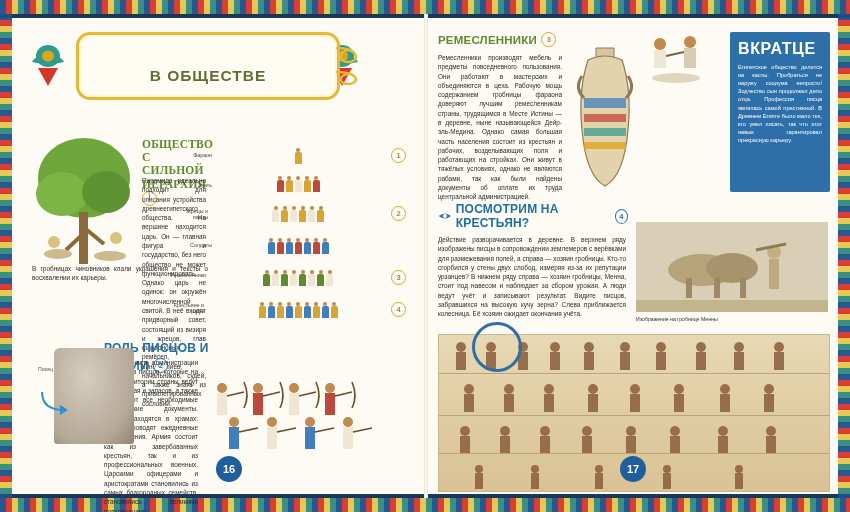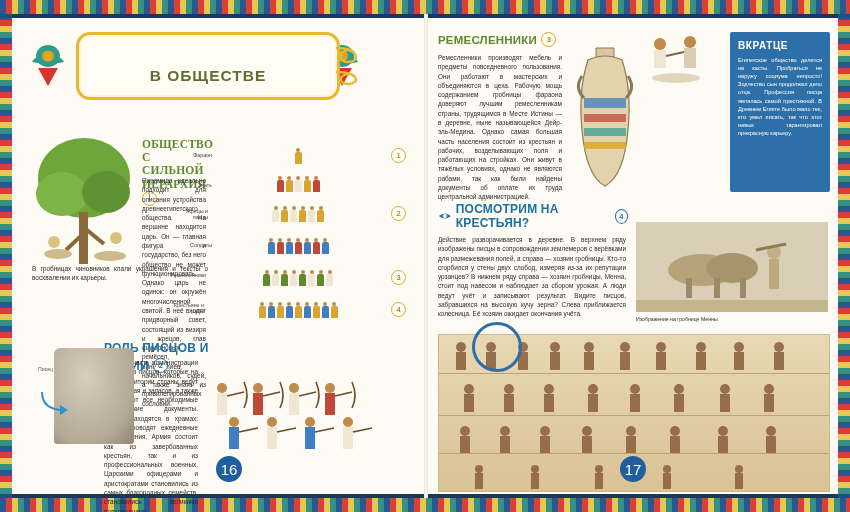--- a/index.html
+++ b/index.html
@@ -120,21 +120,21 @@
 
   
   .rp-col1{position:absolute;left:8px;top:14px;width:128px;}
   .rp-jar{position:absolute;left:140px;top:26px;width:70px;height:150px;}
   .rp-scene{position:absolute;left:216px;top:14px;width:70px;height:60px;}
   .vkratce{
     position:absolute;left:300px;top:16px;width:100px;height:160px;
     background:#2d6fa8;color:#fff;border-radius:2px;padding:8px;
     box-sizing:border-box;
   }
-  .vkratce h3{margin:0 0 5px 0;font-size:10px;letter-spacing:.6px;}
+  .vkratce h3{margin:0 0 5px 0;font-size:16px;letter-spacing:.6px;}
   .vkratce p{margin:0;font-size:5.6px;line-height:1.45;text-align:justify;}
   .rp-col2{position:absolute;left:8px;top:186px;width:190px;}
   .oxen{
     position:absolute;left:206px;top:206px;width:192px;height:90px;
     background:linear-gradient(#dcd6c3,#cfc6ae);
     border-radius:3px;
   }
   .oxen-cap{position:absolute;left:206px;top:300px;width:192px;font-size:5.2px;color:#333;}
   .fresco{
     position:absolute;left:8px;top:318px;width:390px;height:156px;
@@ -143,21 +143,21 @@
     border:1px solid #c9b78d;overflow:hidden;
   }
   .fresco .band{position:absolute;left:0;right:0;height:1px;background:#b9a474;}
   .magnifier{
     position:absolute;left:42px;top:306px;width:44px;height:44px;
     border:3px solid #2d6fa8;border-radius:50%;
   }
   .page-num{
     position:absolute;bottom:12px;width:26px;height:26px;border-radius:50%;
     background:#1f5f9e;color:#fff;display:flex;align-items:center;justify-content:center;
-    font-size:15px;font-weight:400;
+    font-size:11px;font-weight:700;
   }
   .pn-left{left:202px;}
   .pn-right{right:190px;text-align:right;}
   .figline{display:flex;align-items:flex-end;gap:2px;}
   .person{width:7px;height:16px;position:relative;}
   .person i{position:absolute;left:1.5px;top:0;width:4px;height:4px;border-radius:50%;background:#c08a4a;}
   .person b{position:absolute;left:0;top:4px;width:7px;height:12px;background:#3f7fbf;border-radius:2px 2px 0 0;}
   .person.gold b{background:#d9a531;}
   .person.red b{background:#c0483b;}
   .person.green b{background:#5f8a2e;}

